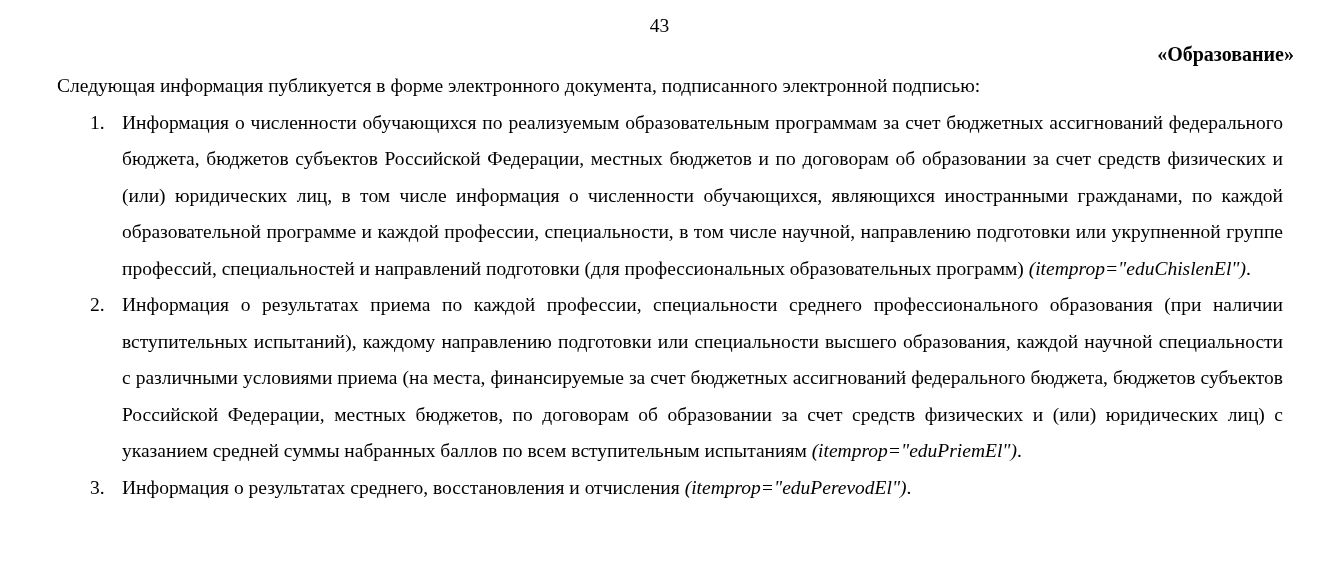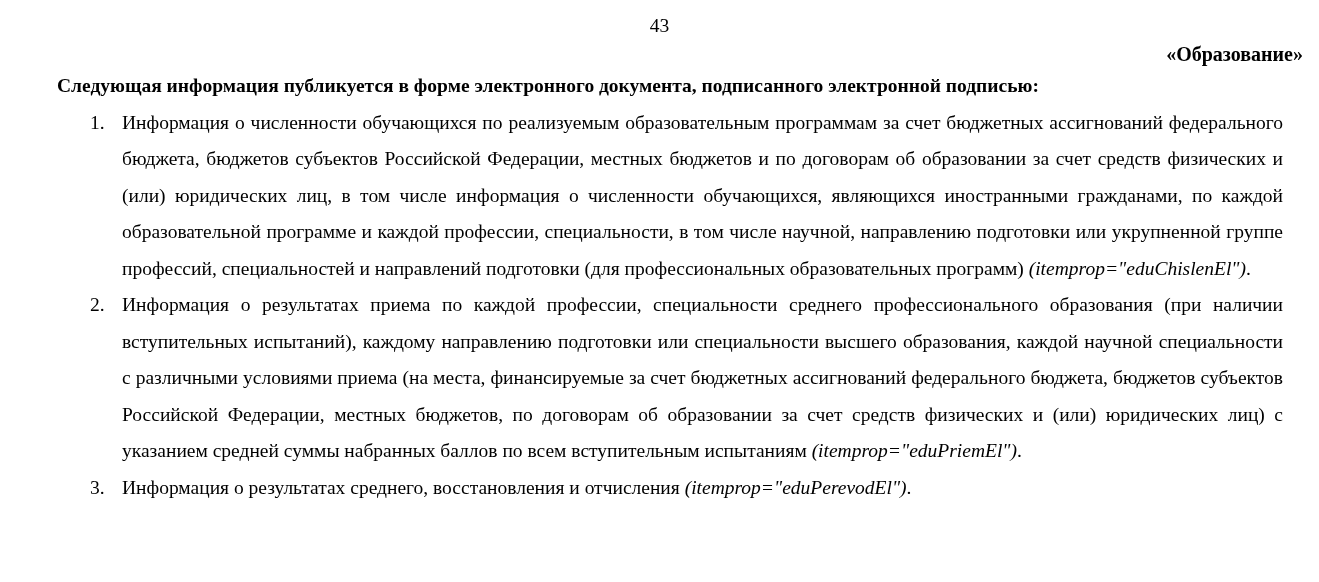--- a/index.html
+++ b/index.html
@@ -18,32 +18,31 @@
     box-sizing: border-box;
   }
   .page-number {
     margin-top: 13px;
     text-align: center;
     font-size: 19.5px;
     line-height: 25px;
   }
   .section-title {
     margin-top: 3px;
-    padding-right: 16px;
+    padding-right: 25px;
     text-align: right;
     font-weight: bold;
     font-size: 20px;
     line-height: 27px;
   }
   .intro {
     margin: 0 36px 0 57px;
     font-size: 19.5px;
     line-height: 36.5px;
     text-align: justify;
-    font-weight: bold;
   }
   .num-list {
     list-style: none;
     margin: 0;
     padding: 0 36px 0 57px;
   }
   .num-item {
     position: relative;
     padding-left: 65px;
     font-size: 19.5px;

